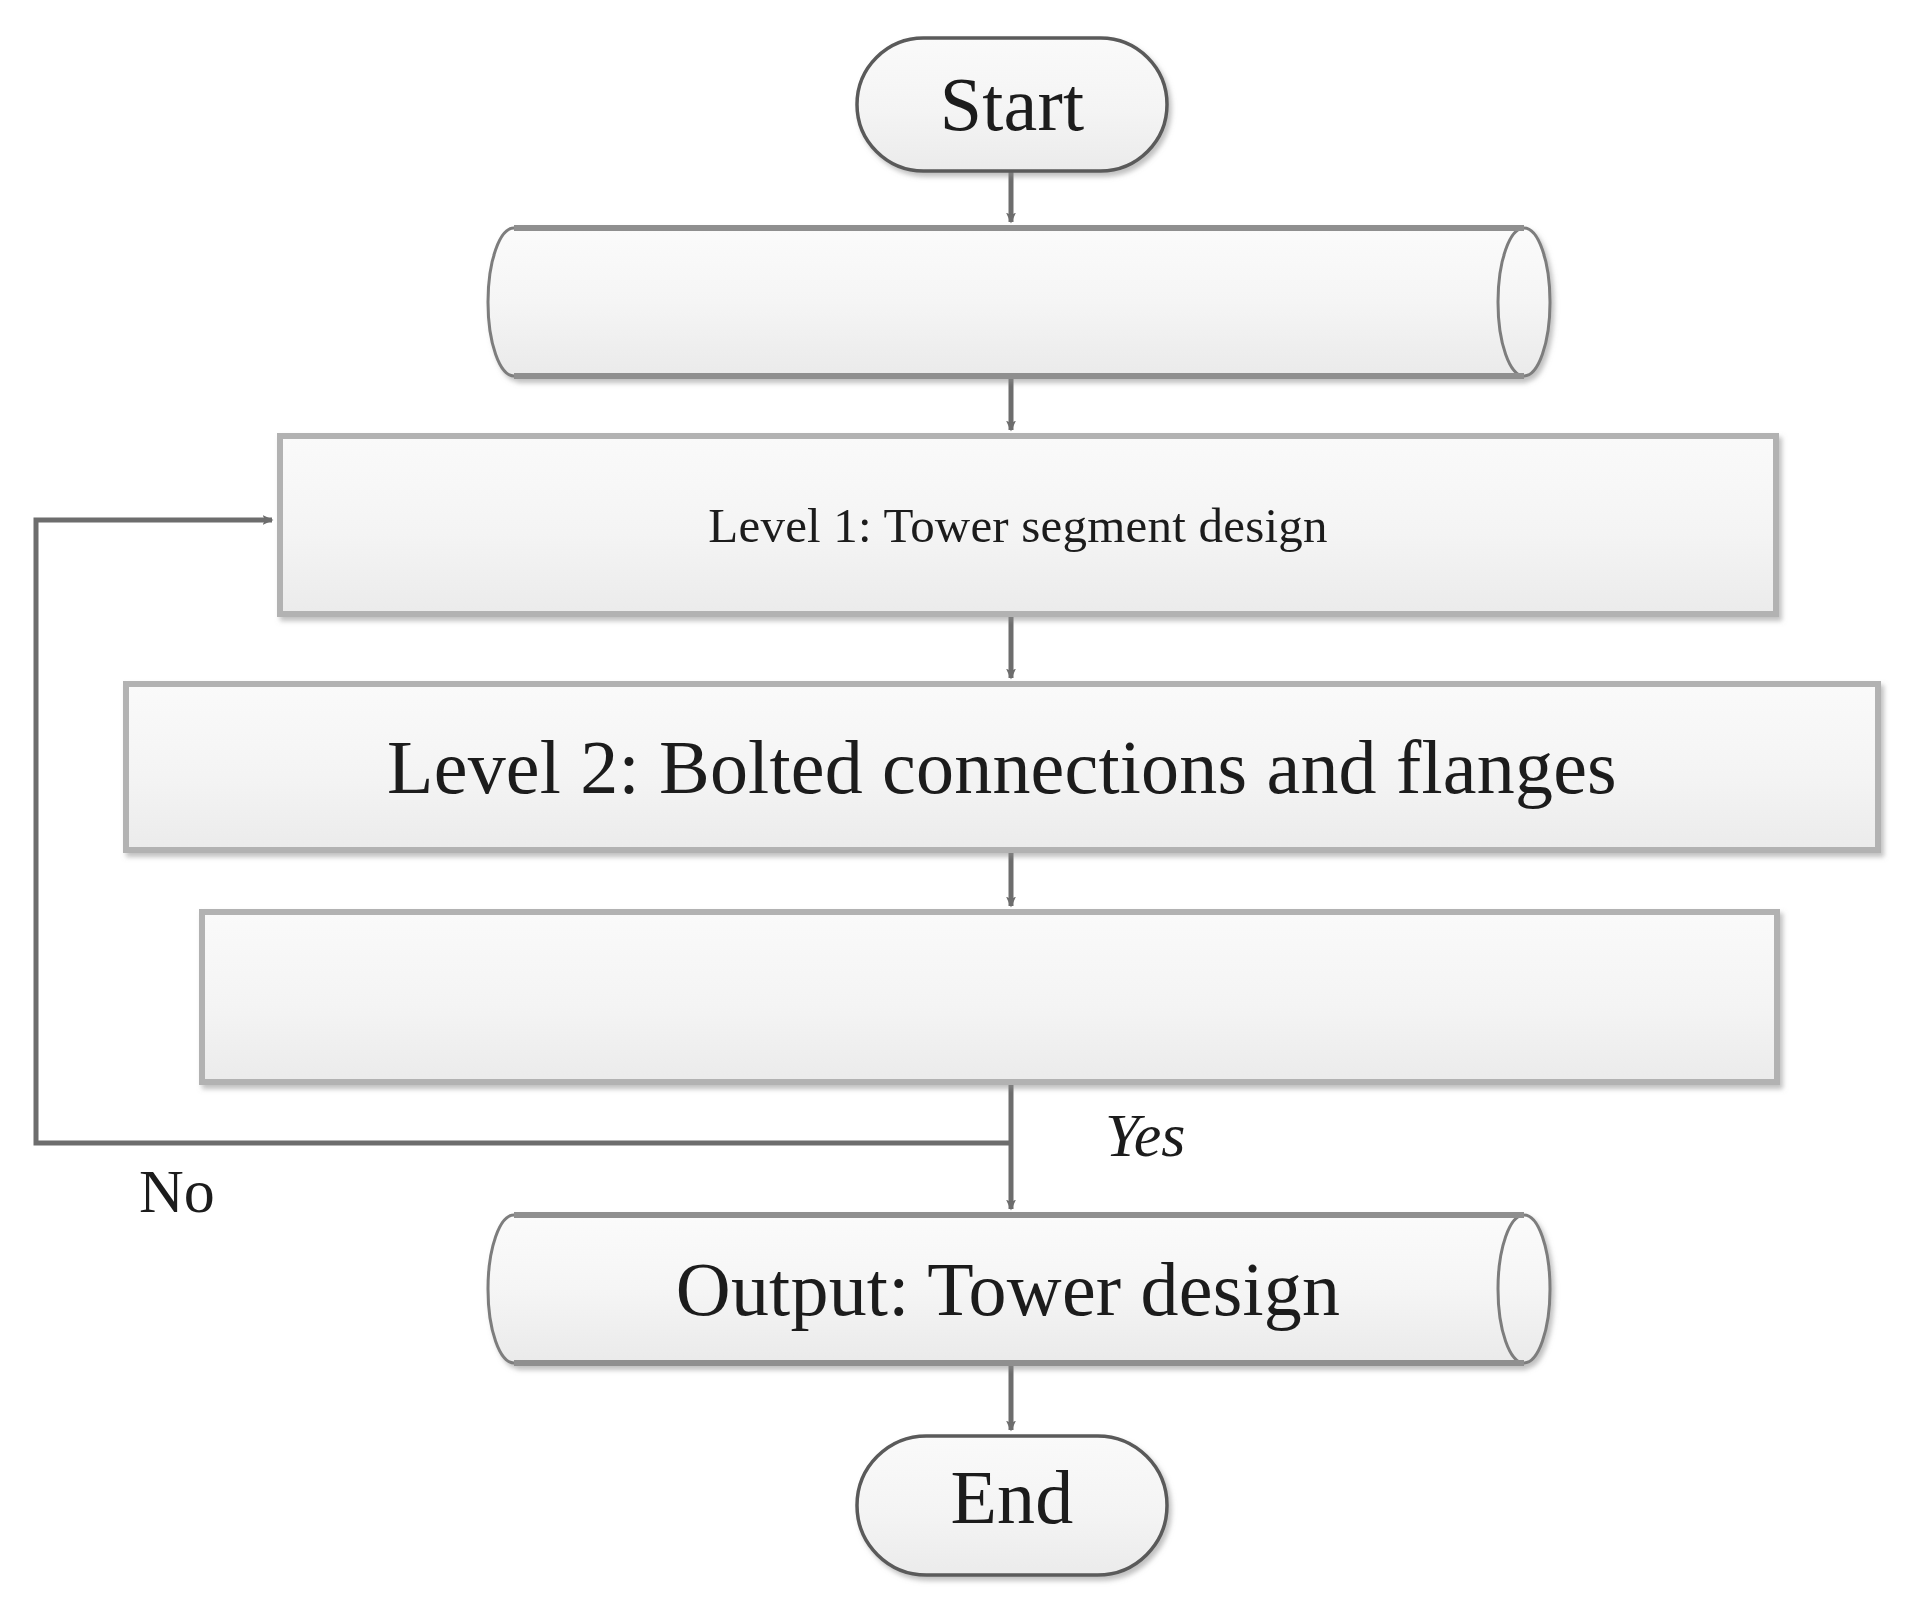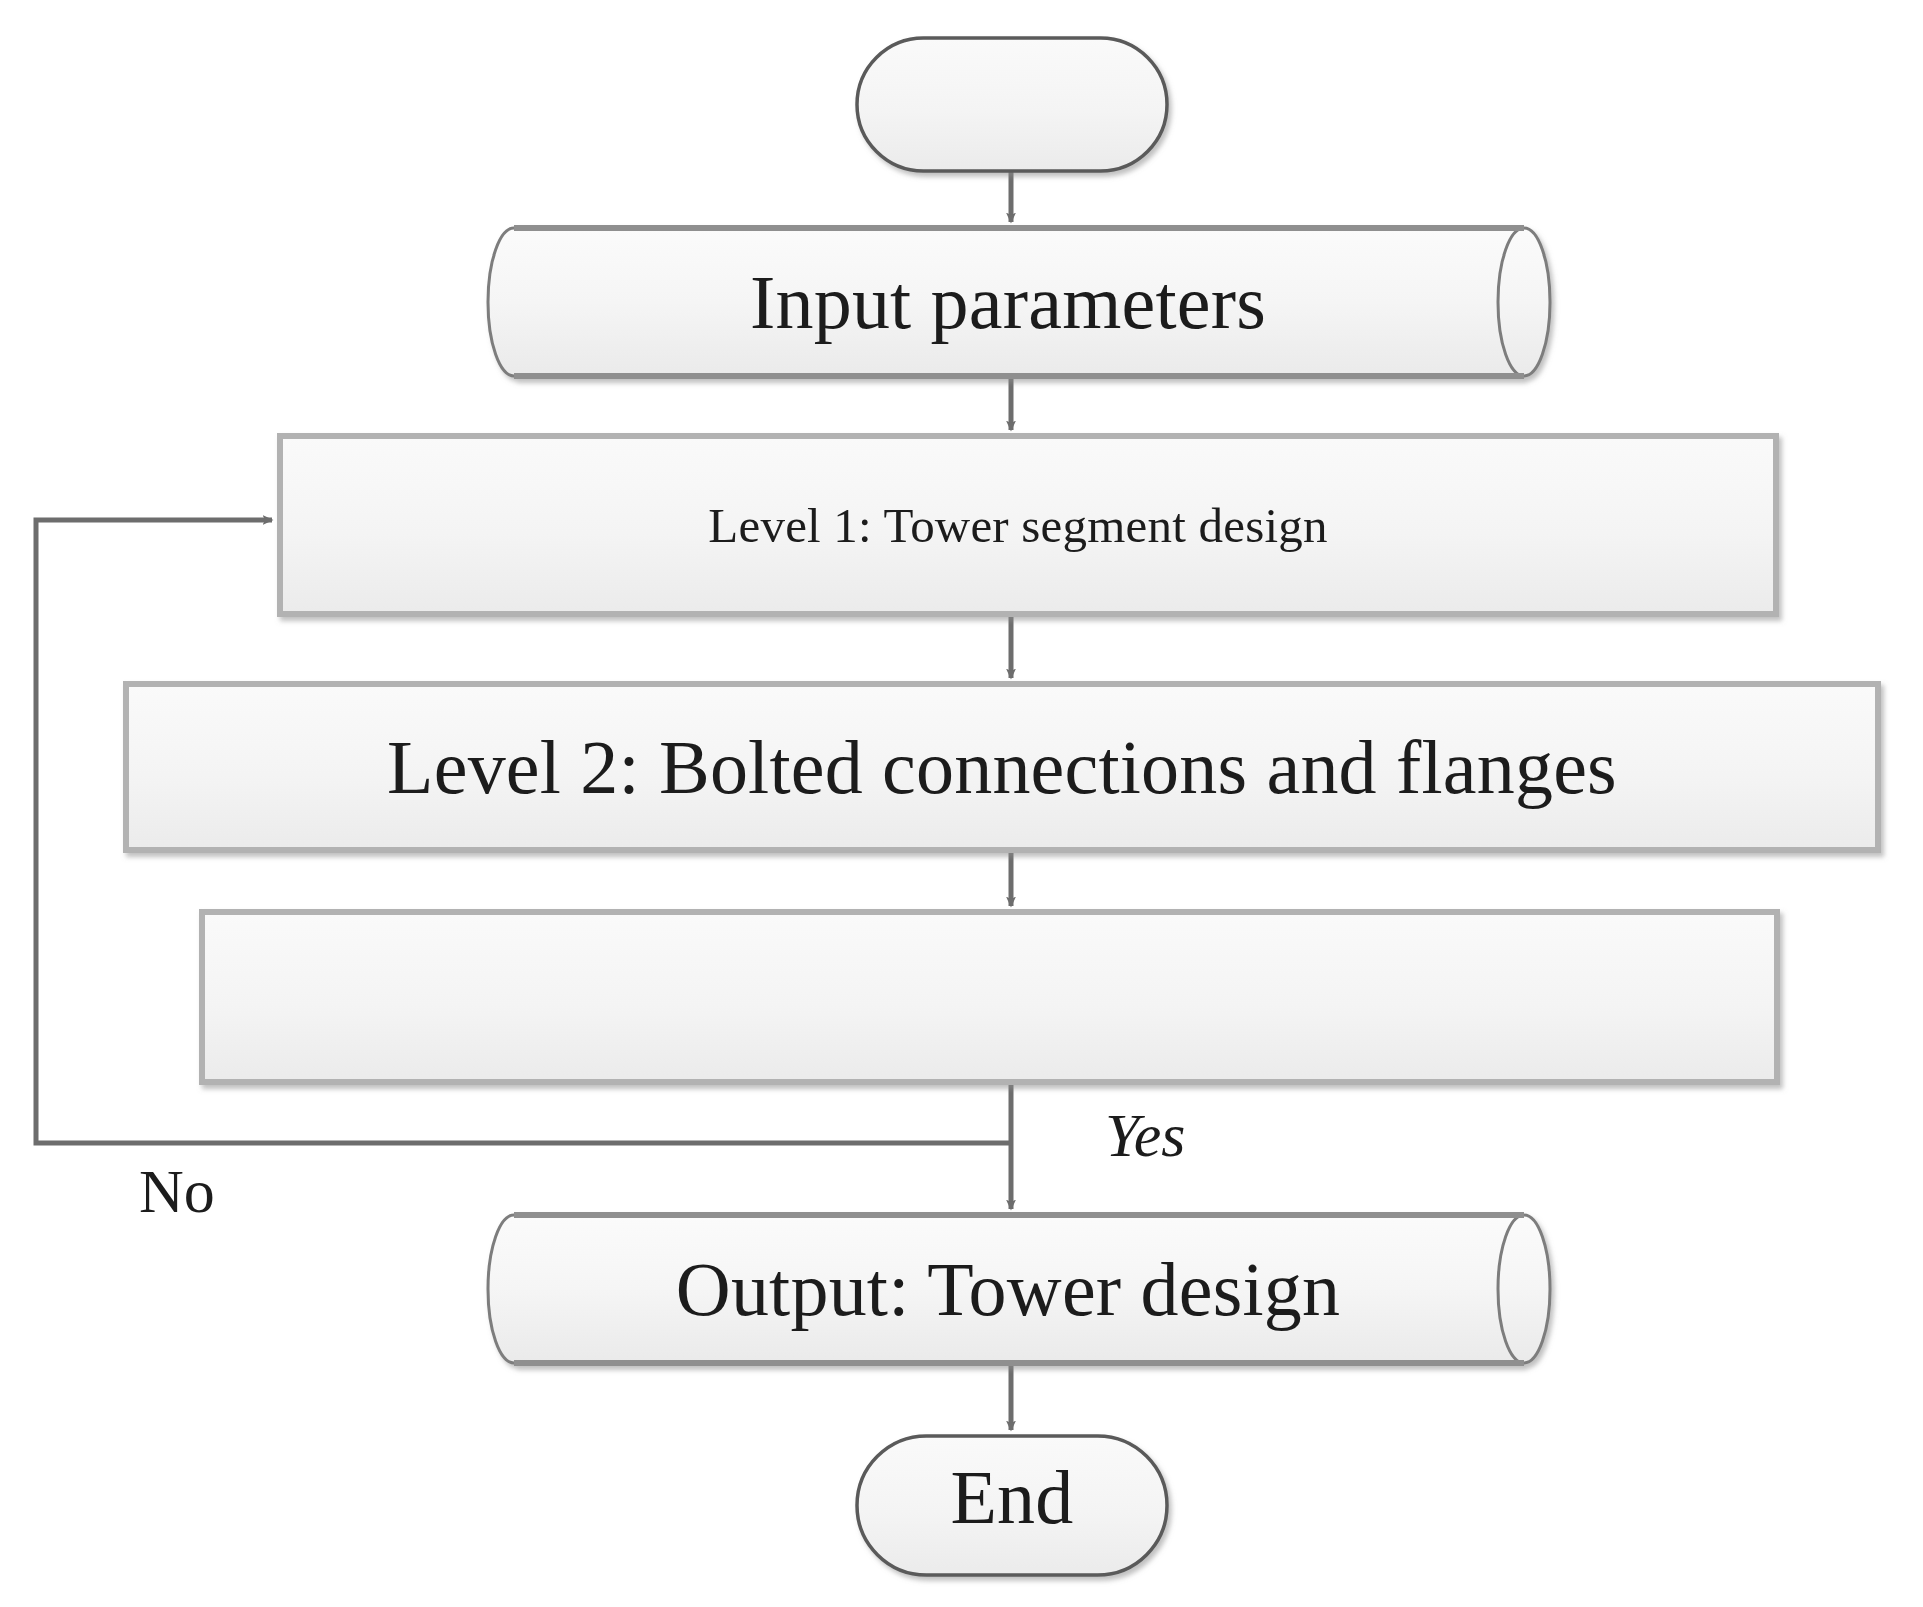--- a/index.html
+++ b/index.html
@@ -117,22 +117,22 @@
       <path d="M1524,1215 A26,74 0 0 0 1524,1363" fill="none" stroke="#7d7d7d" stroke-width="3"></path>
       <line x1="514" y1="1215" x2="1524" y2="1215" stroke="#8f8f8f" stroke-width="6"></line>
       <line x1="514" y1="1363" x2="1524" y2="1363" stroke="#8f8f8f" stroke-width="6"></line>
     </g>
 
     <g filter="url(#softShadow)">
       <rect x="857" y="1436" width="310" height="139" rx="69.5" ry="69.5" fill="url(#nodeGrad)" stroke="#5a5a5a" stroke-width="3.5"></rect>
     </g>
   </svg>
 
+  <div class="node-label" style="left:857px; top:38px; width:310px; height:133px; font-size:76px;">Start</div>
 
-  <div class="node-label" style="left:492px; top:228px; width:1032px; height:148px; font-size:76px;">Input parameters</div>
 
   <div class="node-label" style="left:270px; top:436px; width:1496px; height:178px; font-size:49px;">Level 1: Tower segment design</div>
 
   <div class="node-label" style="left:126px; top:684px; width:1752px; height:166px; font-size:76px;font-family:Liberation Serif, serif;">Level 2: Bolted connections and flanges</div>
 
 
   <div class="node-label" style="left:492px; top:1215px; width:1032px; height:148px; font-size:76px;text-align:center;">Output: Tower design</div>
 
   <div class="node-label" style="left:857px; top:1436px; width:310px; height:122px; font-size:76px;">End</div>
 

